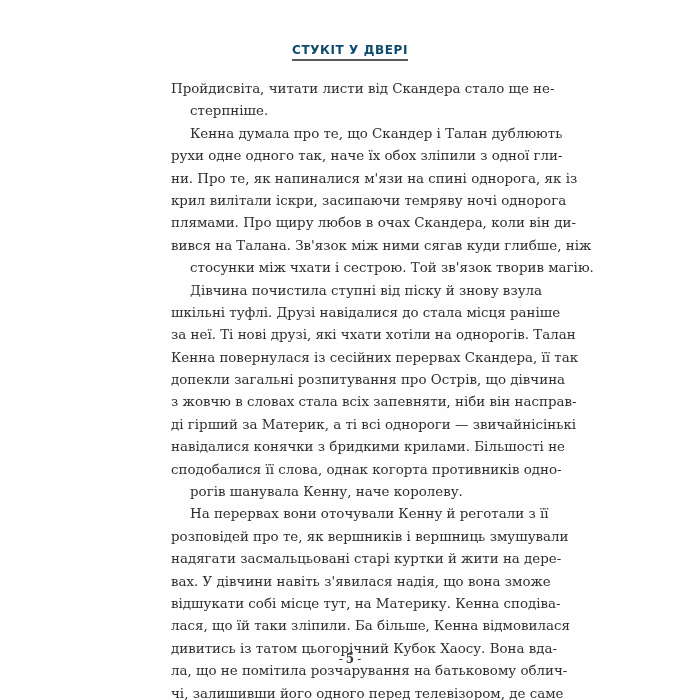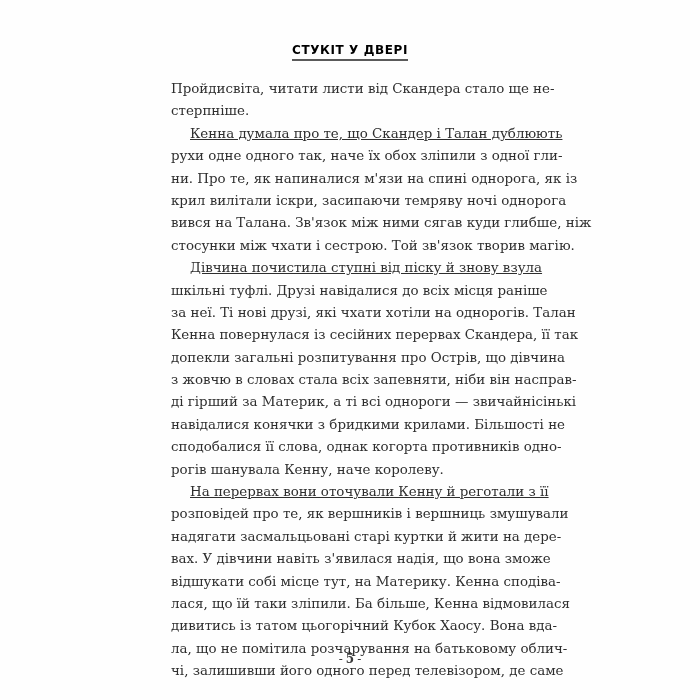--- a/index.html
+++ b/index.html
@@ -17,21 +17,21 @@
     position: absolute;
     top: 40px; left: 0; width: 700px;
     text-align: center;
   }
   .running-head span {
     display: inline-block;
     font-family: "DejaVu Sans", sans-serif;
     font-weight: bold;
     font-size: 12px;
     letter-spacing: 0.6px;
-    color: #000000;
+    color: #0c4a6e;
     border-bottom: 2px solid #5a5a5a;
     padding-bottom: 1px;
     line-height: 15px;
   }
   .body-text {
     position: absolute;
     left: 171px; top: 78px;
     width: 358px;
     font-family: "DejaVu Serif", serif;
     font-size: 13.4px;
@@ -39,22 +39,22 @@
     color: #2e2e2e;
   }
   .line {
     display: block;
     white-space: nowrap;
     text-align: justify;
     text-align-last: justify;
     height: 22.4px;
     overflow: visible;
   }
-  .line.indent { padding-left: 19px; text-decoration: underline; }
-  .line.last { text-align-last: left; }
+  .line.indent { padding-left: 19px; }
+  .line.last { text-align-last: left; margin-left: 19px; }
   .folio {
     position: absolute;
     top: 652px; left: 0; width: 700px;
     text-align: center;
     font-family: "DejaVu Serif", serif;
     font-size: 12px;
     color: #3a3a3a;
   }
   .folio .num { font-weight: bold; margin: 0 3px; }
 </style>
@@ -66,24 +66,25 @@
     <span>СТУКІТ У ДВЕРІ</span>
   </div>
 
   <div class="body-text" id="body-text">
       <span class="line">Пройдисвіта, читати листи від Скандера стало ще не-</span>
       <span class="line last">стерпніше.</span>
       <span class="line indent">Кенна думала про те, що Скандер і Талан дублюють</span>
       <span class="line">рухи одне одного так, наче їх обох зліпили з одної гли-</span>
       <span class="line">ни. Про те, як напиналися м'язи на спині однорога, як із</span>
       <span class="line">крил вилітали іскри, засипаючи темряву ночі однорога</span>
+      <span class="line">плямами. Про щиру любов в очах Скандера, коли він ди-</span>
       <span class="line">вився на Талана. Зв'язок між ними сягав куди глибше, ніж</span>
       <span class="line last">стосунки між чхати і сестрою. Той зв'язок творив магію.</span>
       <span class="line indent">Дівчина почистила ступні від піску й знову взула</span>
-      <span class="line">шкільні туфлі. Друзі навідалися до всіх місця раніше</span>
+      <span class="line">шкільні туфлі. Друзі навідалися до стала місця раніше</span>
       <span class="line">за неї. Ті нові друзі, які чхати хотіли на однорогів. Талан</span>
       <span class="line">Кенна повернулася із сесійних перервах Скандера, її так</span>
       <span class="line">допекли загальні розпитування про Острів, що дівчина</span>
       <span class="line">з жовчю в словах стала всіх запевняти, ніби він насправ-</span>
       <span class="line">ді гірший за Материк, а ті всі однороги — звичайнісінькі</span>
       <span class="line">навідалися конячки з бридкими крилами. Більшості не</span>
       <span class="line">сподобалися її слова, однак когорта противників одно-</span>
       <span class="line last">рогів шанувала Кенну, наче королеву.</span>
       <span class="line indent">На перервах вони оточували Кенну й реготали з її</span>
       <span class="line">розповідей про те, як вершників і вершниць змушували</span>

